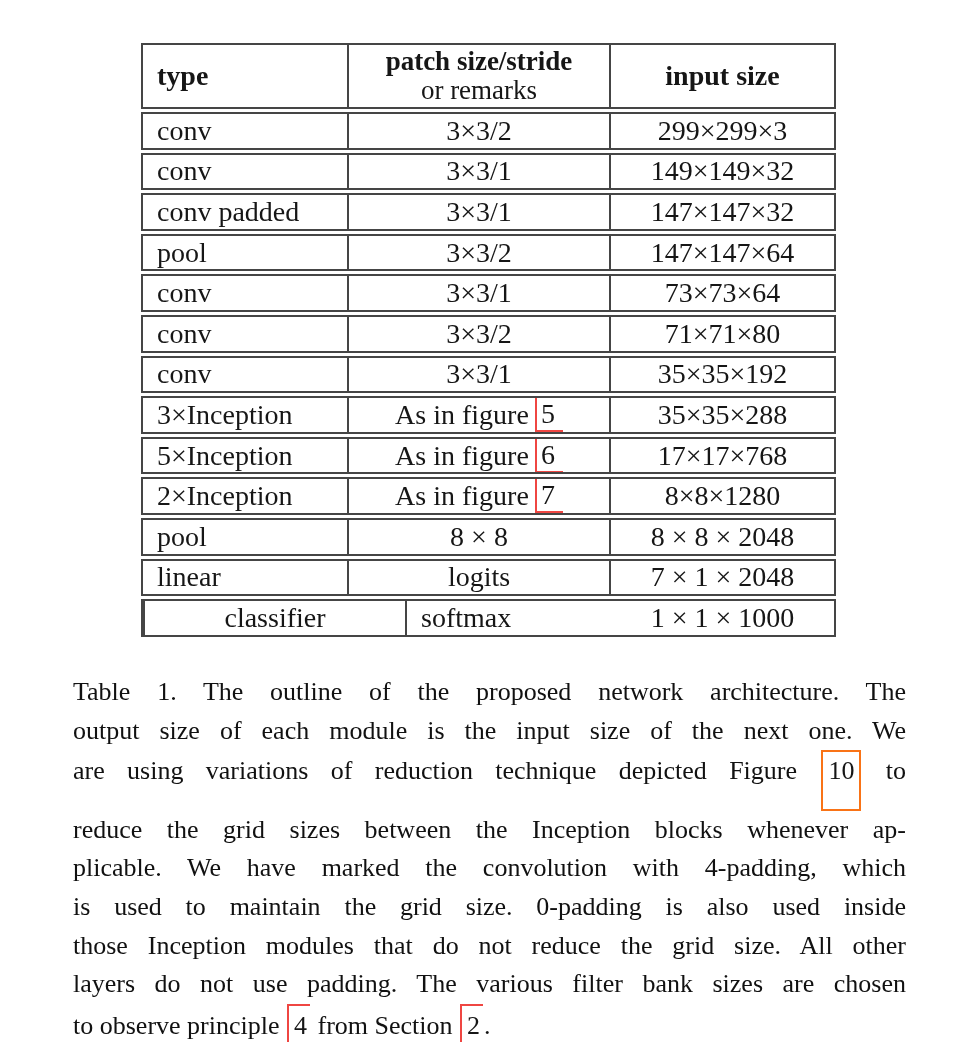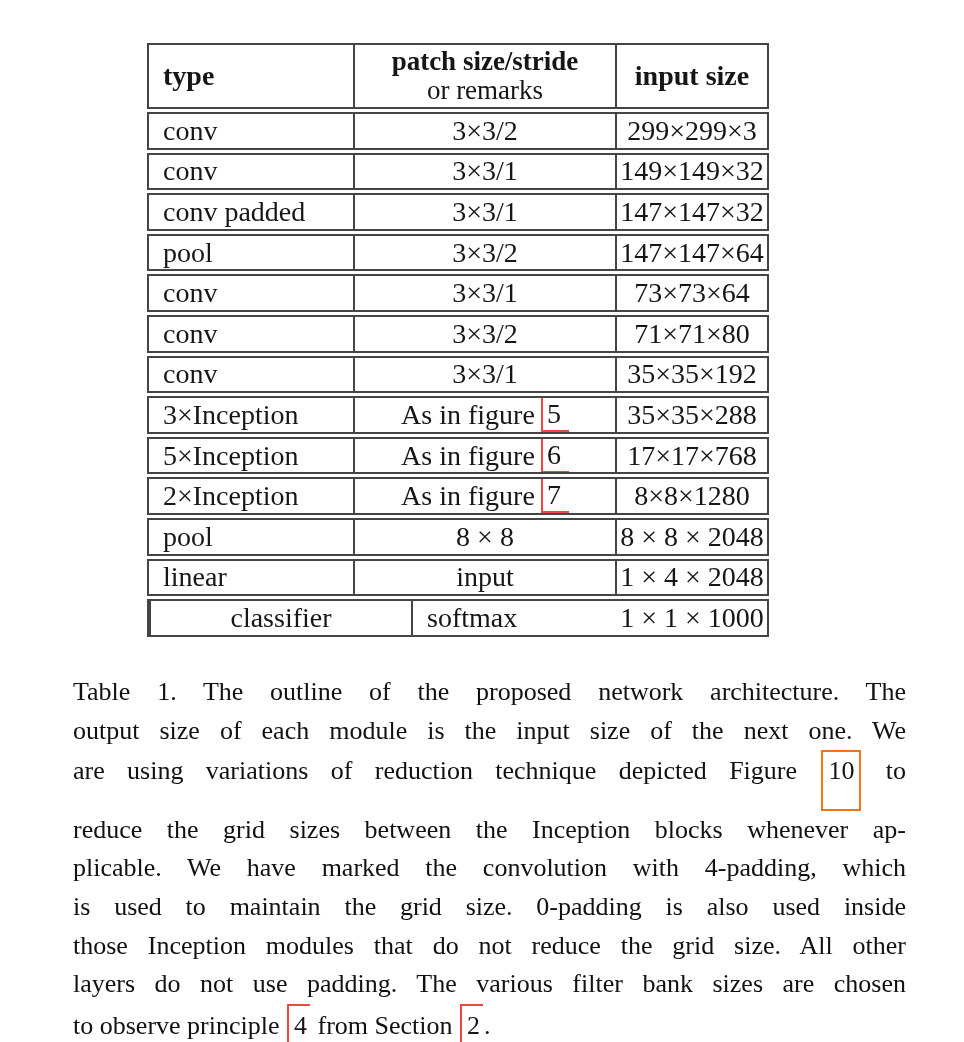--- a/index.html
+++ b/index.html
@@ -13,23 +13,23 @@
     height: 1042px;
     background: #ffffff;
     font-family: "Liberation Serif", "DejaVu Serif", serif;
     color: #161616;
     overflow: hidden;
   }
 
   
   .arch-table {
     position: absolute;
-    left: 147px;
+    left: 141px;
     top: 43px;
-    width: 622px;
+    width: 695px;
     font-size: 28px;
   }
   .trow {
     display: flex;
     align-items: stretch;
     border: 2px solid #454545;
     background: #ffffff;
     box-sizing: border-box;
     height: 37.6px;
     margin-top: 3px;
@@ -190,22 +190,22 @@
     </div>
 
     <div class="trow">
       <div class="cell c-type">pool</div>
       <div class="cell c-patch">8 × 8</div>
       <div class="cell c-input">8 × 8 × 2048</div>
     </div>
 
     <div class="trow">
       <div class="cell c-type">linear</div>
-      <div class="cell c-patch">input</div>
-      <div class="cell c-input">1 × 4 × 2048</div>
+      <div class="cell c-patch">logits</div>
+      <div class="cell c-input">7 × 1 × 2048</div>
     </div>
 
     <div class="trow">
       <div class="cell c-patch">classifier</div>
       <div class="cell c-type">softmax</div>
       <div class="cell c-input">1 × 1 × 1000</div>
     </div>
   </div>
   </div>
 

